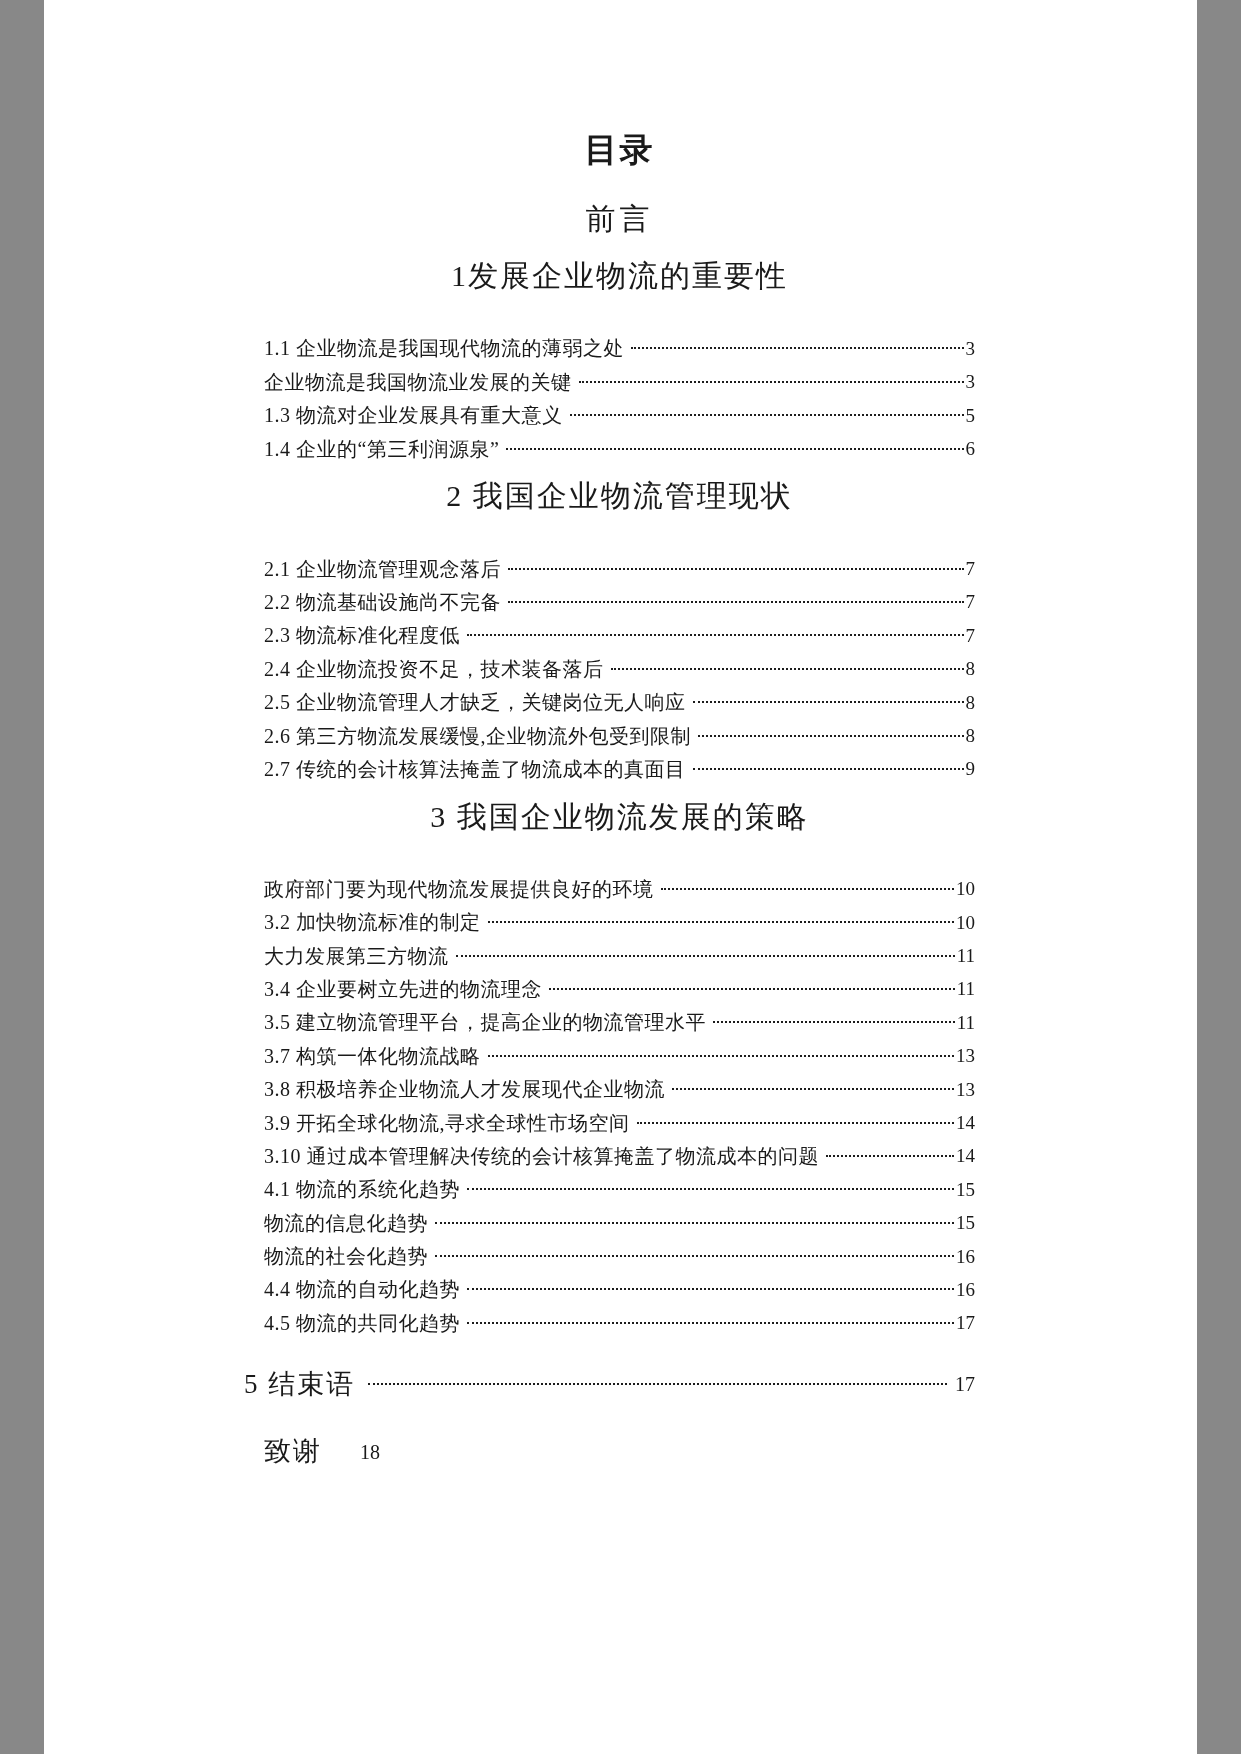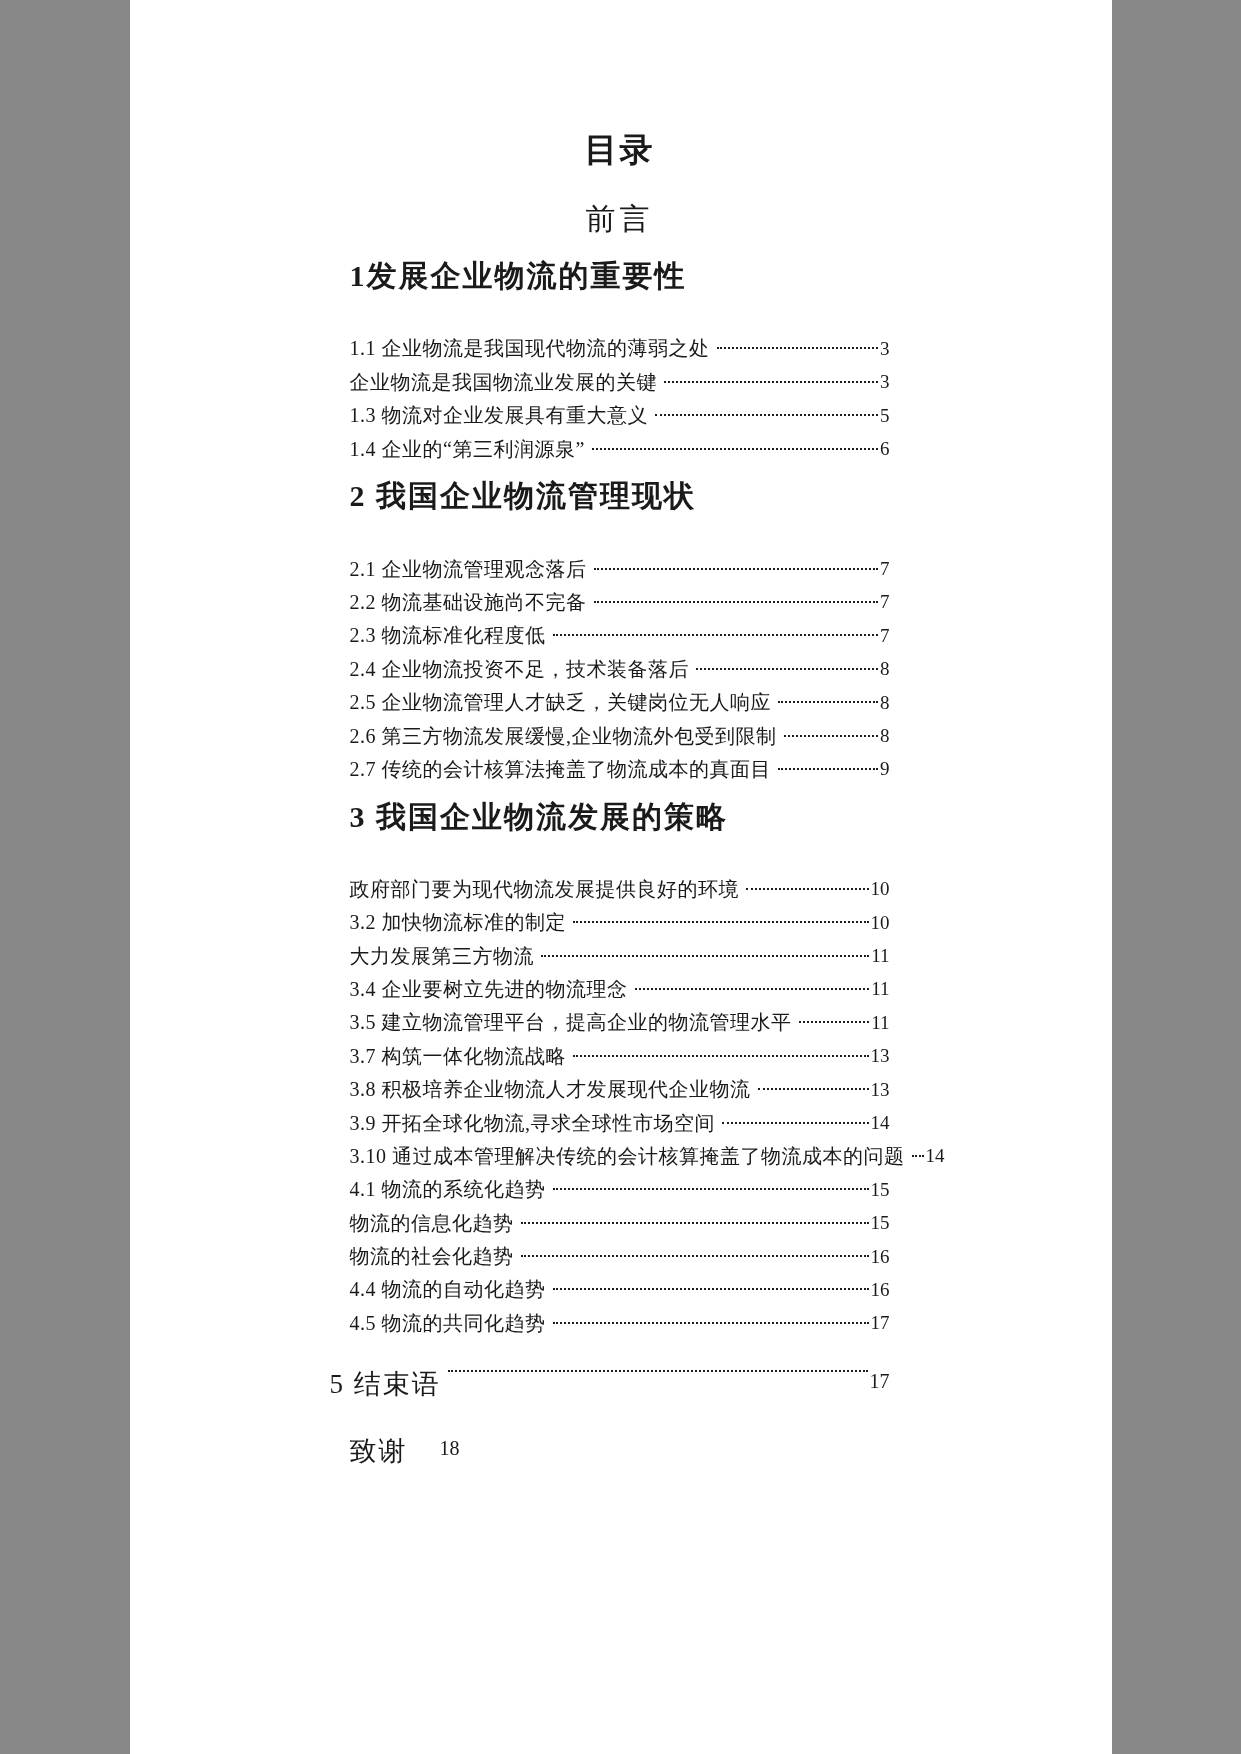--- a/index.html
+++ b/index.html
@@ -1,18 +1,18 @@
 <!DOCTYPE html>
 <html><head>
 <meta charset="utf-8">
 <style>
   html,body { margin:0; padding:0; background:#888; }
   .page {
     position:relative;
-    width:982px; height:1754px;
+    width:1153px; height:1754px;
     margin:0 auto;
     background:#ffffff;
     color:#1a1a1a;
     font-family:"Liberation Serif","DejaVu Serif",serif;
     overflow:hidden;
   }
   .content {
     padding:132px 222px 0 220px; 
   }
   .toc-title {
@@ -27,23 +27,23 @@
   .preface {
     margin:0 0 24px 0;
     text-align:center;
     font-size:30px;
     font-weight:normal;
     line-height:1.1;
     letter-spacing:4px;
   }
   .sec-h {
     margin:14px 0 38px 0;
-    text-align:left;
+    text-align:center;
     font-size:30px;
-    font-weight:bold;
+    font-weight:normal;
     line-height:1.15;
     letter-spacing:2px;
   }
   .items { }
   .row {
     display:flex;
     align-items:center;
     height:33.4px;
     font-size:20px;
     line-height:1;
@@ -53,24 +53,25 @@
   .dots {
     flex:1 1 auto;
     border-bottom:2.4px dotted #1c1c1c;
     margin:0 2px 0 7px;
     min-width:12px;
   }
   .pg { white-space:nowrap; font-size:19px; }
   
   .footer-row {
     display:flex;
-    align-items:flex-start;
+    align-items:center;
     font-size:27px;
     line-height:1.1;
     margin-top:36px;
+    gap:6px;
   }
   .footer-row .lbl { letter-spacing:2px; }
   .footer-row .pg { font-size:20px; }
   .footer-row.shift-left { margin-left:-20px; margin-top:30px; }
   .footer-row.gap { margin-top:38px; }
   .footer-row.plain .pg { margin-left:32px; font-size:20px; }
 </style>
 </head>
 <body>
 

